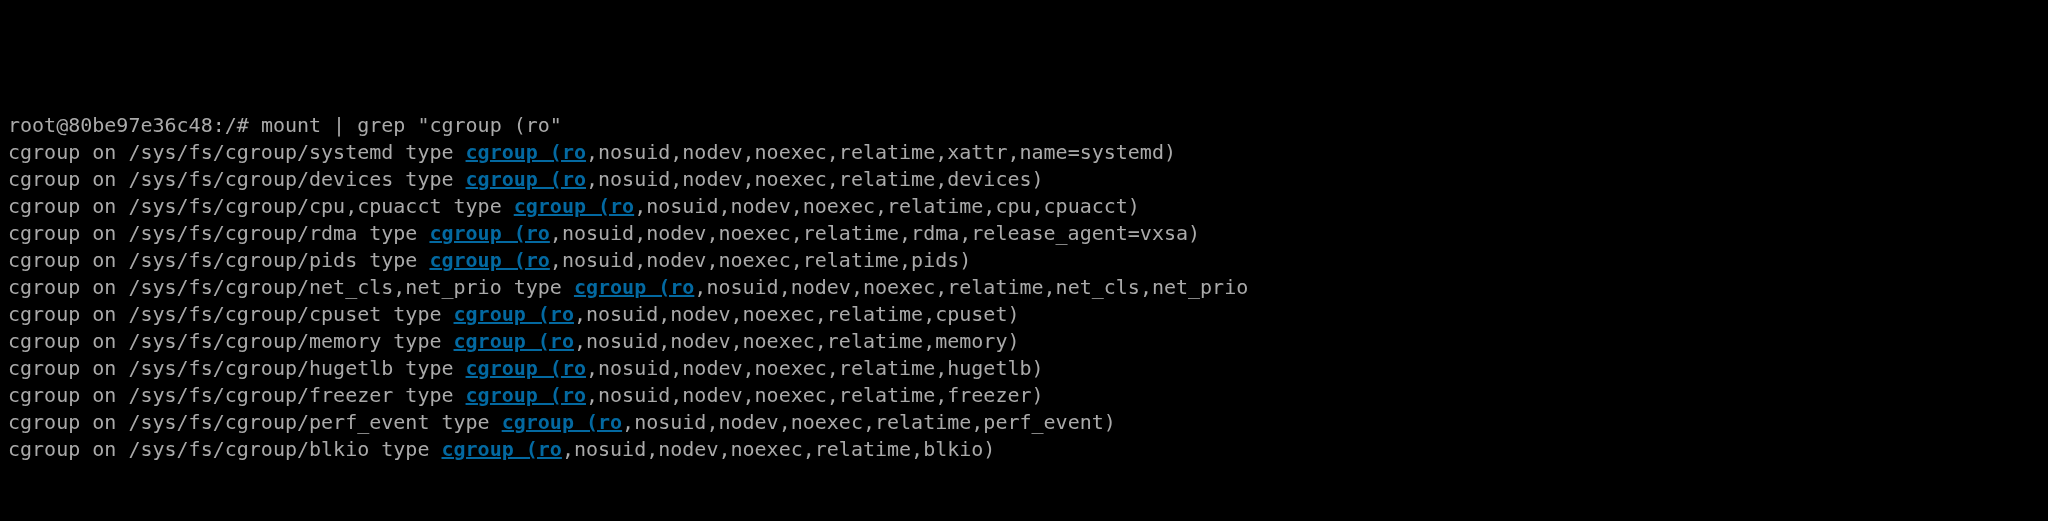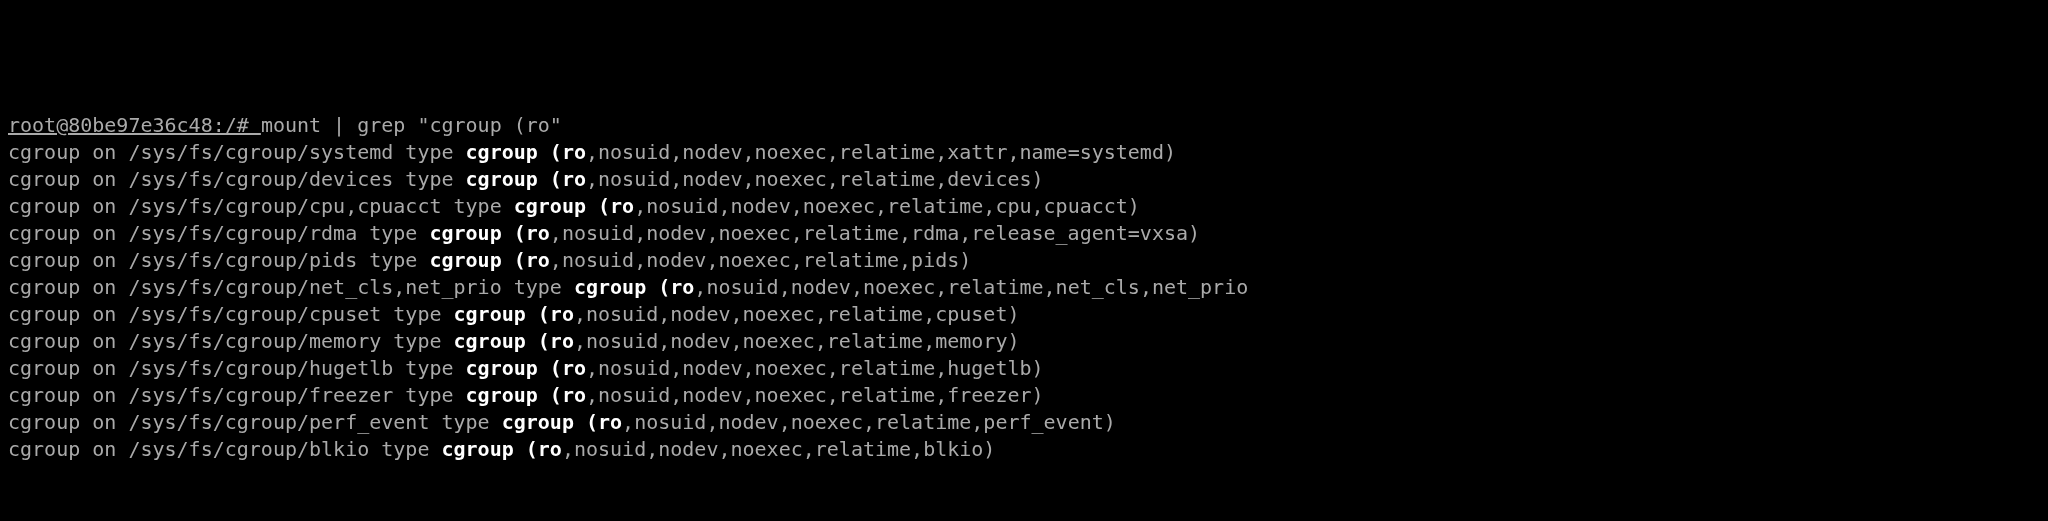--- a/index.html
+++ b/index.html
@@ -11,28 +11,28 @@
       padding: 4px 8px;
       line-height: 1.35;
       white-space: pre;
       overflow: hidden;
     }
     .line {
       display: block;
     }
     .prompt {
       color: #aaaaaa;
-      text-decoration: underline;
     }
     .cmd {
       color: #aaaaaa;
     }
     .match {
-      color: #ffffff;
+      color: #0369a1;
       font-weight: bold;
+      text-decoration: underline;
     }
   </style>
 </head>
 <body>
 
 
 
 <div id="terminal"><span class="line"><span class="prompt">root@80be97e36c48:/# </span><span class="cmd">mount | grep "cgroup (ro"</span></span><span class="line"><span>cgroup on /sys/fs/cgroup/systemd type </span><span class="match">cgroup (ro</span><span>,nosuid,nodev,noexec,relatime,xattr,name=systemd)</span></span><span class="line"><span>cgroup on /sys/fs/cgroup/devices type </span><span class="match">cgroup (ro</span><span>,nosuid,nodev,noexec,relatime,devices)</span></span><span class="line"><span>cgroup on /sys/fs/cgroup/cpu,cpuacct type </span><span class="match">cgroup (ro</span><span>,nosuid,nodev,noexec,relatime,cpu,cpuacct)</span></span><span class="line"><span>cgroup on /sys/fs/cgroup/rdma type </span><span class="match">cgroup (ro</span><span>,nosuid,nodev,noexec,relatime,rdma,release_agent=vxsa)</span></span><span class="line"><span>cgroup on /sys/fs/cgroup/pids type </span><span class="match">cgroup (ro</span><span>,nosuid,nodev,noexec,relatime,pids)</span></span><span class="line"><span>cgroup on /sys/fs/cgroup/net_cls,net_prio type </span><span class="match">cgroup (ro</span><span>,nosuid,nodev,noexec,relatime,net_cls,net_prio</span></span><span class="line"><span>cgroup on /sys/fs/cgroup/cpuset type </span><span class="match">cgroup (ro</span><span>,nosuid,nodev,noexec,relatime,cpuset)</span></span><span class="line"><span>cgroup on /sys/fs/cgroup/memory type </span><span class="match">cgroup (ro</span><span>,nosuid,nodev,noexec,relatime,memory)</span></span><span class="line"><span>cgroup on /sys/fs/cgroup/hugetlb type </span><span class="match">cgroup (ro</span><span>,nosuid,nodev,noexec,relatime,hugetlb)</span></span><span class="line"><span>cgroup on /sys/fs/cgroup/freezer type </span><span class="match">cgroup (ro</span><span>,nosuid,nodev,noexec,relatime,freezer)</span></span><span class="line"><span>cgroup on /sys/fs/cgroup/perf_event type </span><span class="match">cgroup (ro</span><span>,nosuid,nodev,noexec,relatime,perf_event)</span></span><span class="line"><span>cgroup on /sys/fs/cgroup/blkio type </span><span class="match">cgroup (ro</span><span>,nosuid,nodev,noexec,relatime,blkio)</span></span></div>
 
 

